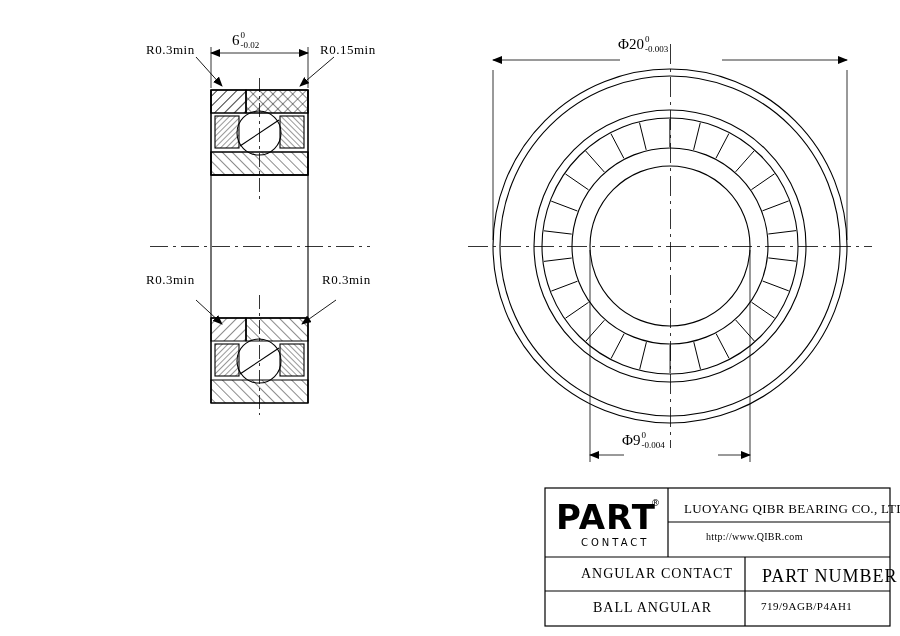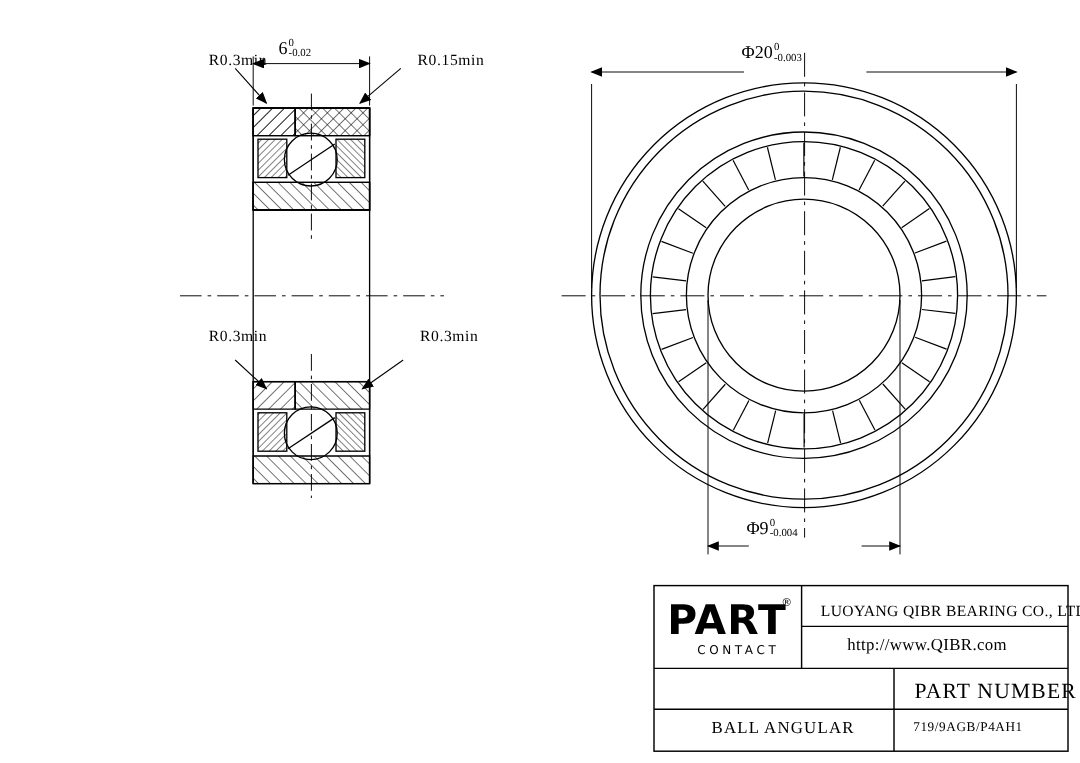--- a/index.html
+++ b/index.html
@@ -27,21 +27,20 @@
     width: 900px;
     height: 636px;
   }
   .lbl {
     position: absolute;
     font-family: "Liberation Serif", serif;
     font-size: 13px;
     letter-spacing: 0.5px;
     white-space: nowrap;
     color: #000;
-    margin-left: 28px;
   }
   .dim {
     position: absolute;
     font-family: "Liberation Serif", serif;
     font-size: 14px;
     white-space: nowrap;
     color: #000;
   }
   .dim .main { font-size: 15px; }
   .frac {
@@ -80,21 +79,21 @@
     position: absolute;
     font-family: "DejaVu Sans", sans-serif;
     font-size: 9px;
     color: #000;
   }
   .company {
     font-size: 13px;
     letter-spacing: 0.3px;
   }
   .web {
-    font-size: 14px;
+    font-size: 10px;
     letter-spacing: 0.3px;
   }
   .prodline {
     font-size: 14px;
     letter-spacing: 1px;
   }
   .pnhead {
     font-size: 18px;
     letter-spacing: 1px;
   }
@@ -284,18 +283,19 @@
     <span class="main">Φ</span><span class="main">9</span><span class="frac"><span>0</span><span>-0.004</span></span>
   </div>
 
   <div class="logo-q" style="left:556px; top:497px;">PART</div>
   <div class="logo-reg" style="left:651px; top:498px;">®</div>
   <div class="logo-sub" style="left:581px; top:537px;">CONTACT</div>
 
   <div class="title-text company" style="left:684px; top:501px;">LUOYANG QIBR BEARING CO., LTD</div>
   <div class="title-text web" style="left:706px; top:531px;">http://www.QIBR.com</div>
 
+  <div class="title-text prodline" style="left:581px; top:566px;">ANGULAR CONTACT</div>
   <div class="title-text prodline" style="left:593px; top:600px;">BALL ANGULAR</div>
 
   <div class="title-text pnhead" style="left:762px; top:566px;">PART  NUMBER</div>
   <div class="title-text pnval" style="left:761px; top:600px;">719/9AGB/P4AH1</div>
 
 </div>
 
 </body></html>

